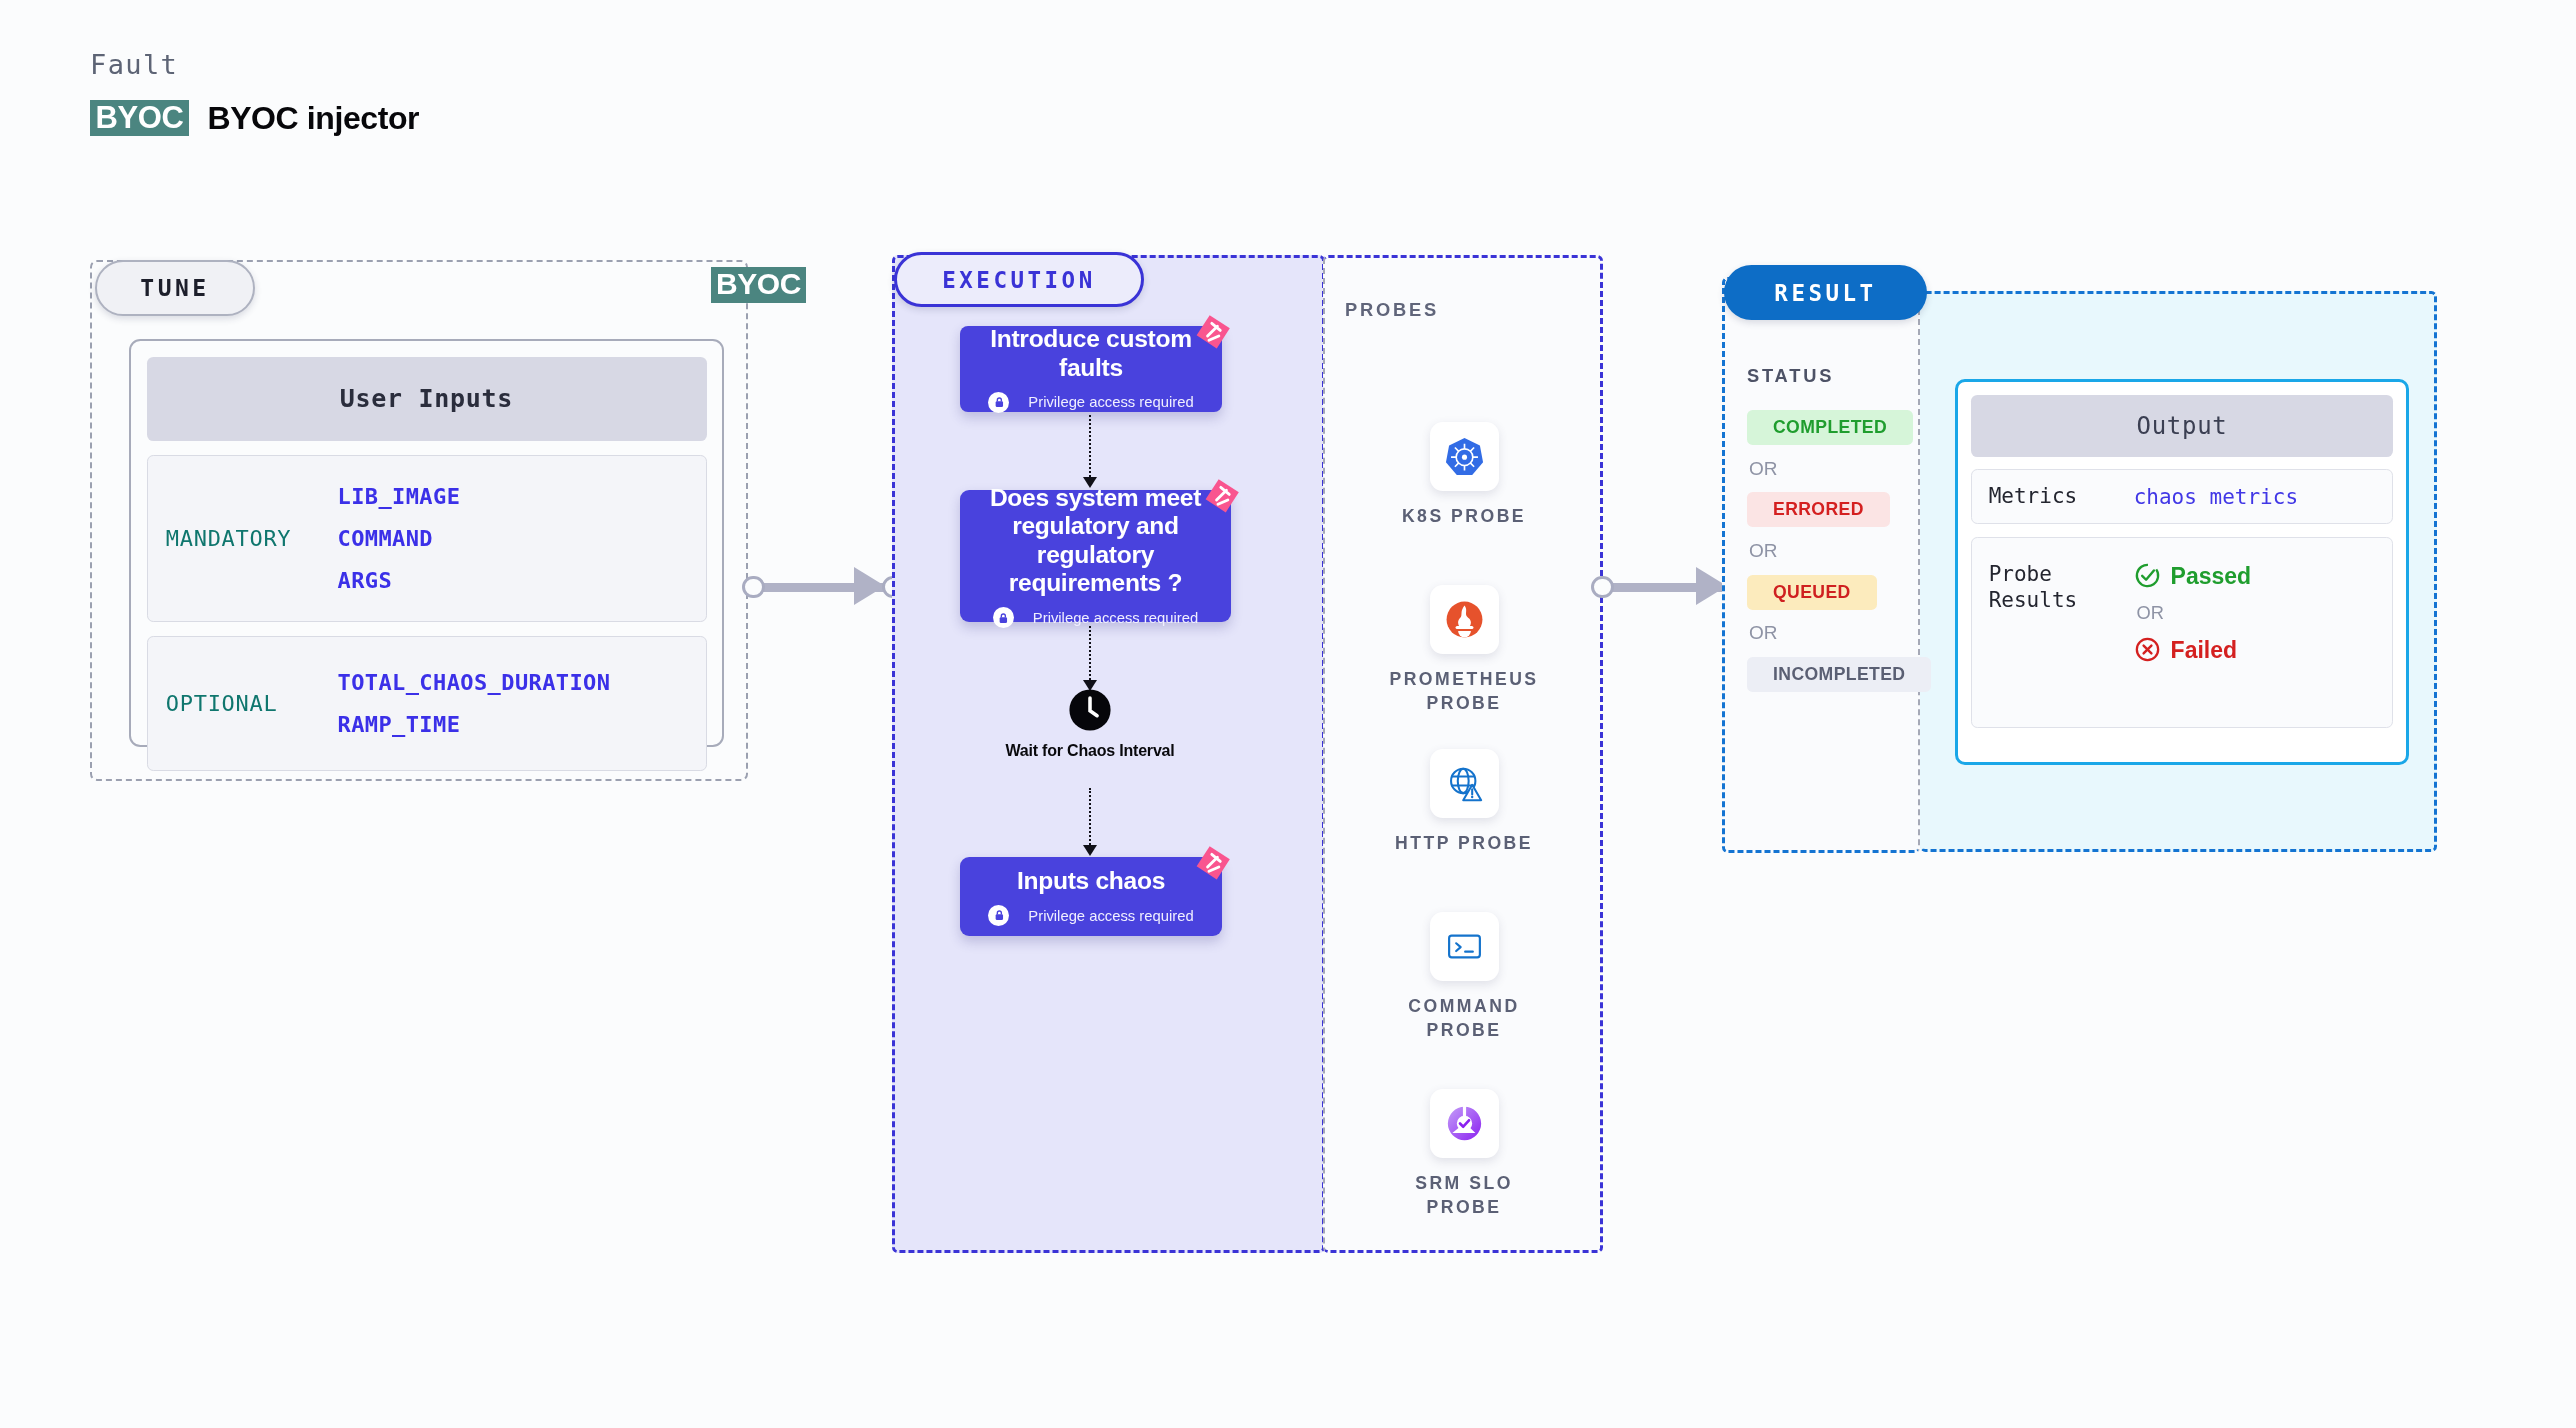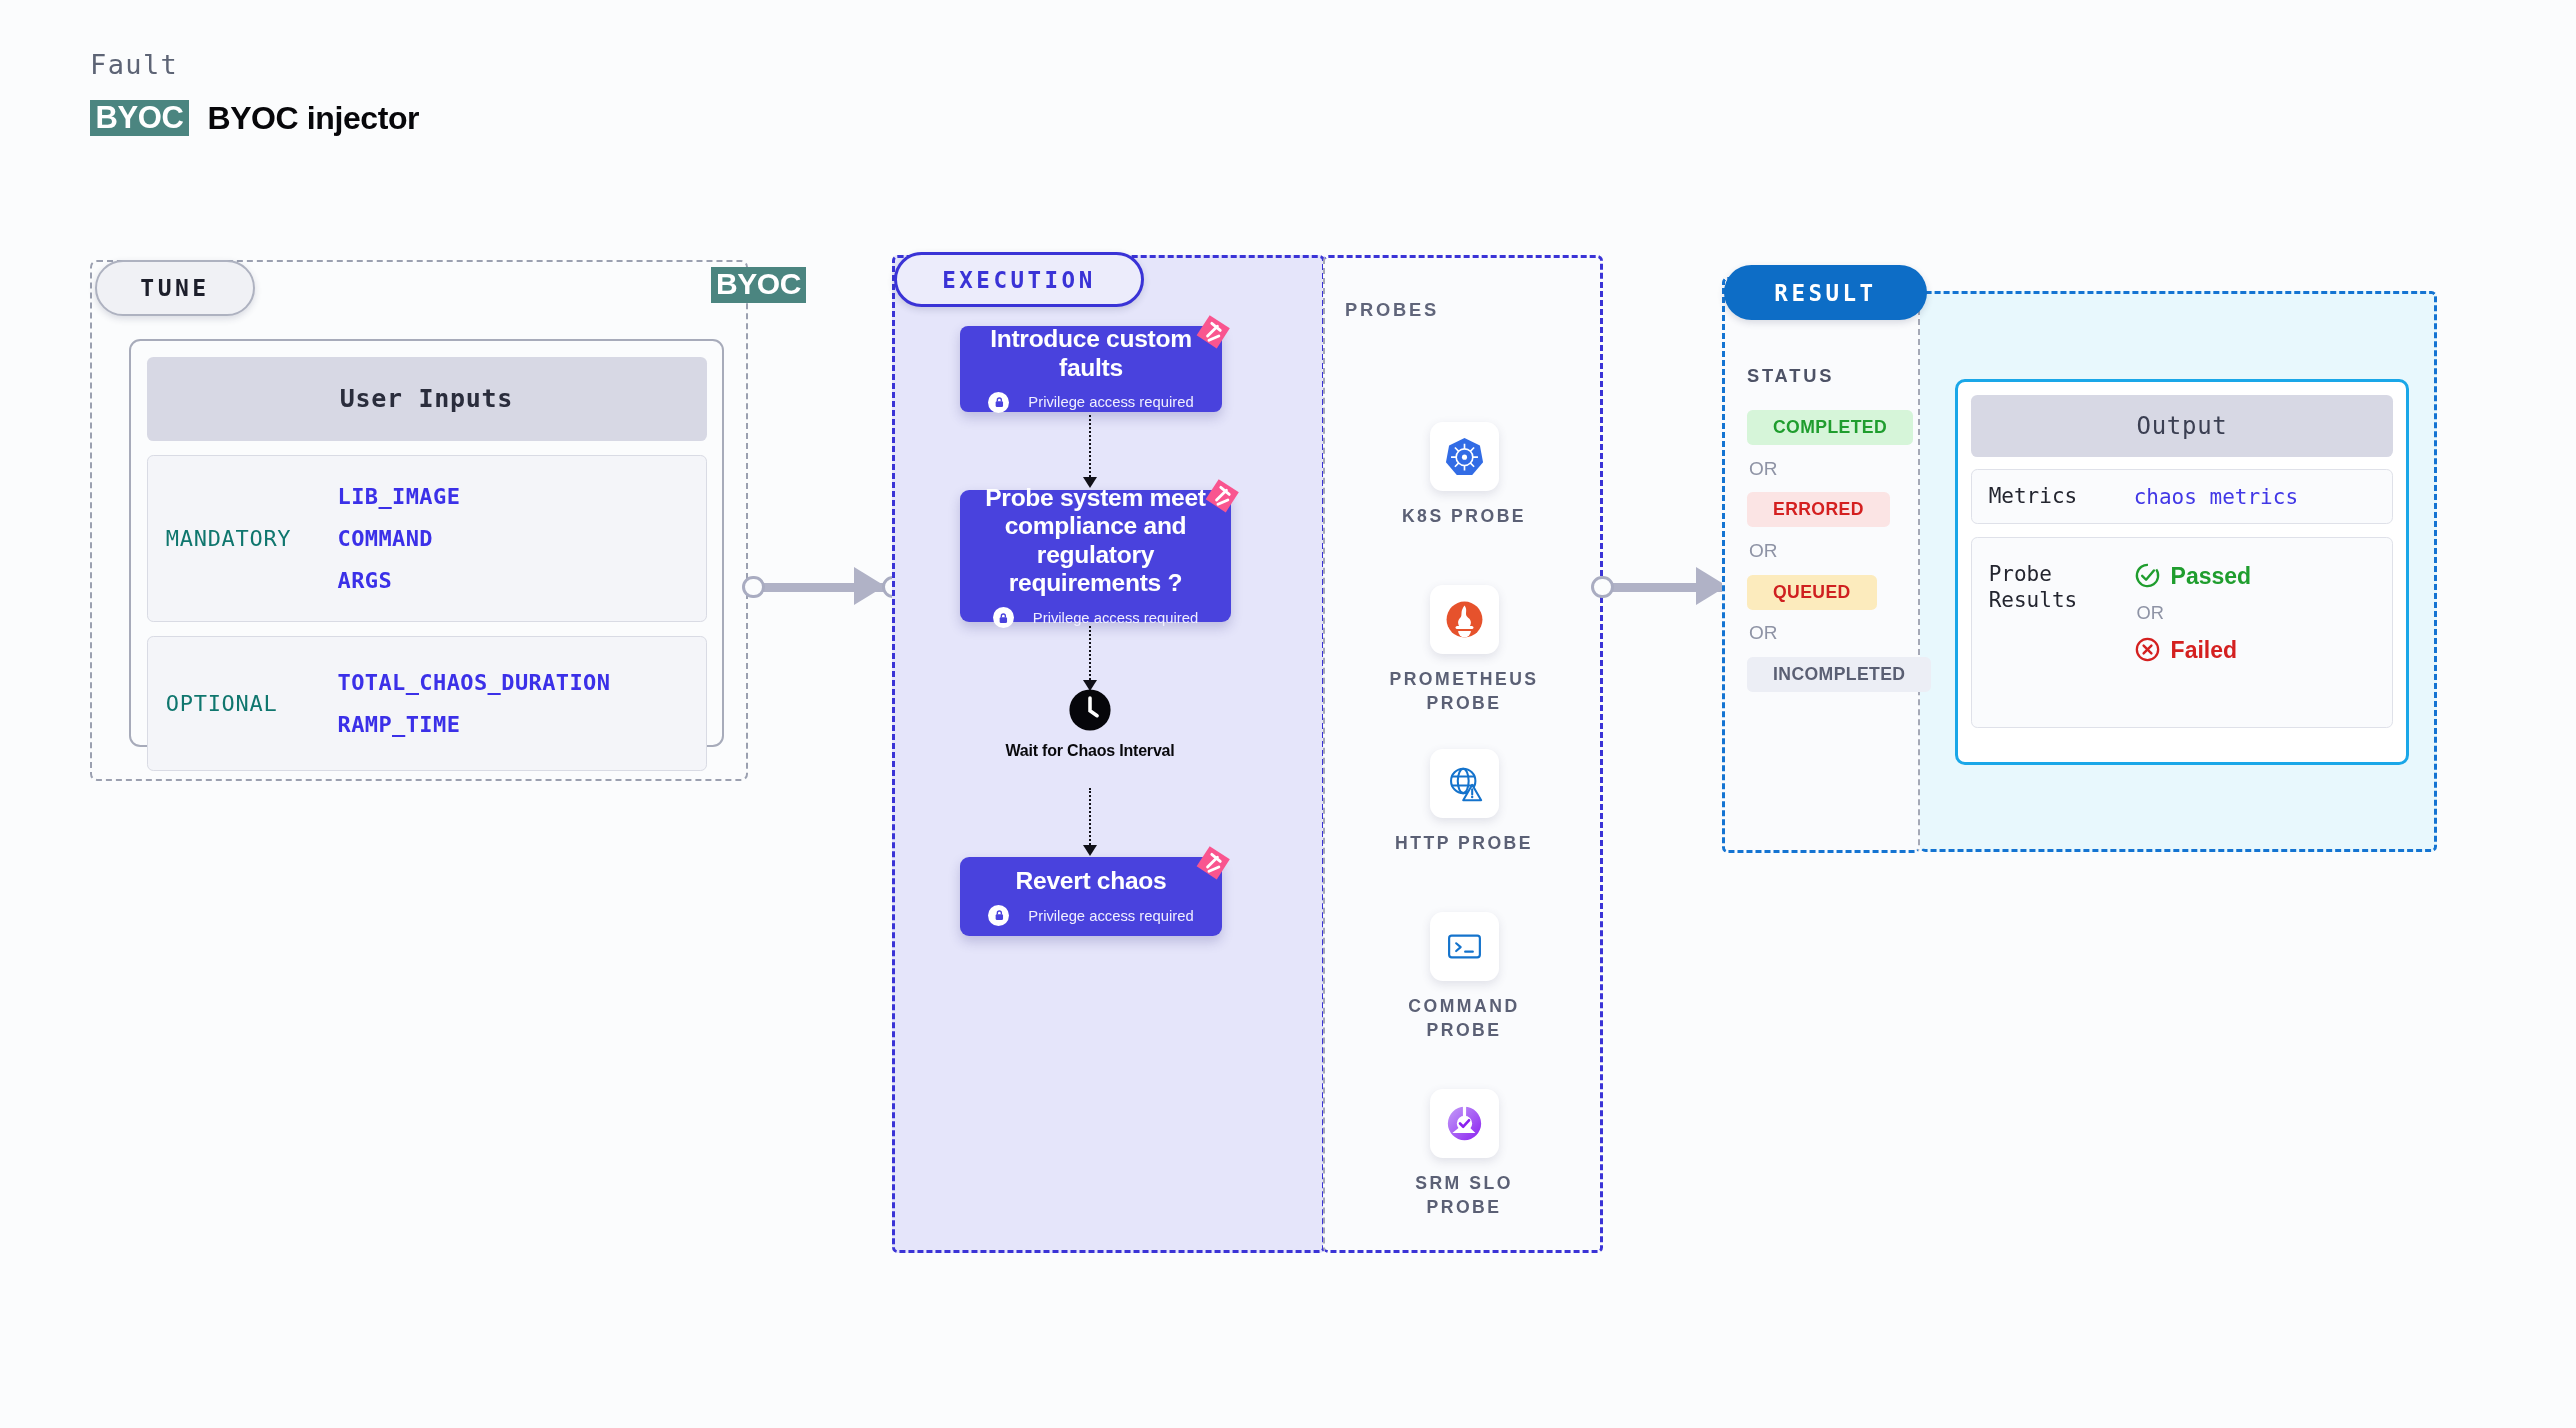--- a/index.html
+++ b/index.html
@@ -319,21 +319,21 @@
       </svg>
     </span>
   </div>
 
   <div class="flow-arrow" id="arrow1">
     <div class="shaft"></div>
     <div class="head"></div>
   </div>
 
   <div class="flow-box" id="box-compliance">
-    <div class="flow-title">Probe system meet compliance and regulatory requirements ?</div>
+    <div class="flow-title">Does system meet regulatory and regulatory requirements ?</div>
     <div class="priv-row">
       <span class="lock-badge">
         <svg width="12.7" height="12.7" viewBox="0 0 24 24" aria-hidden="true">
           <rect x="5" y="10" width="14" height="11" rx="2.5" fill="#4942dd"></rect>
           <path d="M8.2 10.5V7.6a3.8 3.8 0 017.6 0v2.9" stroke="#4942dd" stroke-width="2.6" fill="none"></path>
         </svg>
       </span>
       <span class="priv-text">Privilege access required</span>
     </div>
     <span class="corner-ribbon">
@@ -358,21 +358,21 @@
     </span>
     <div id="wait-label">Wait for Chaos Interval</div>
   </div>
 
   <div class="flow-arrow" id="arrow3">
     <div class="shaft"></div>
     <div class="head"></div>
   </div>
 
   <div class="flow-box" id="box-revert">
-    <div class="flow-title">Revert chaos</div>
+    <div class="flow-title">Inputs chaos</div>
     <div class="priv-row">
       <span class="lock-badge">
         <svg width="12.7" height="12.7" viewBox="0 0 24 24" aria-hidden="true">
           <rect x="5" y="10" width="14" height="11" rx="2.5" fill="#4942dd"></rect>
           <path d="M8.2 10.5V7.6a3.8 3.8 0 017.6 0v2.9" stroke="#4942dd" stroke-width="2.6" fill="none"></path>
         </svg>
       </span>
       <span class="priv-text">Privilege access required</span>
     </div>
     <span class="corner-ribbon">

